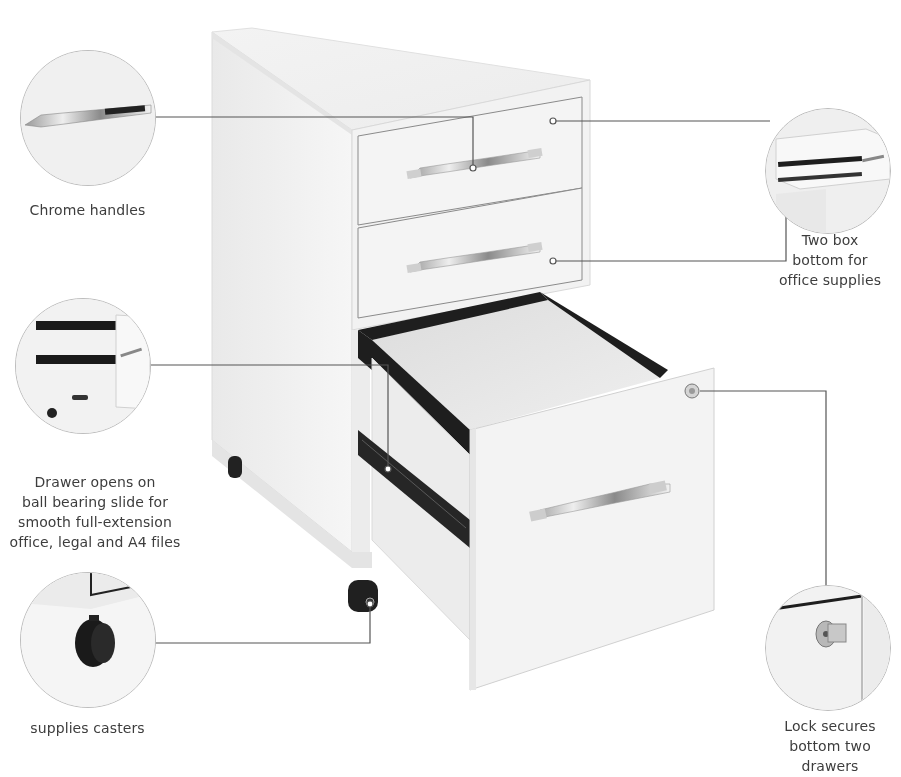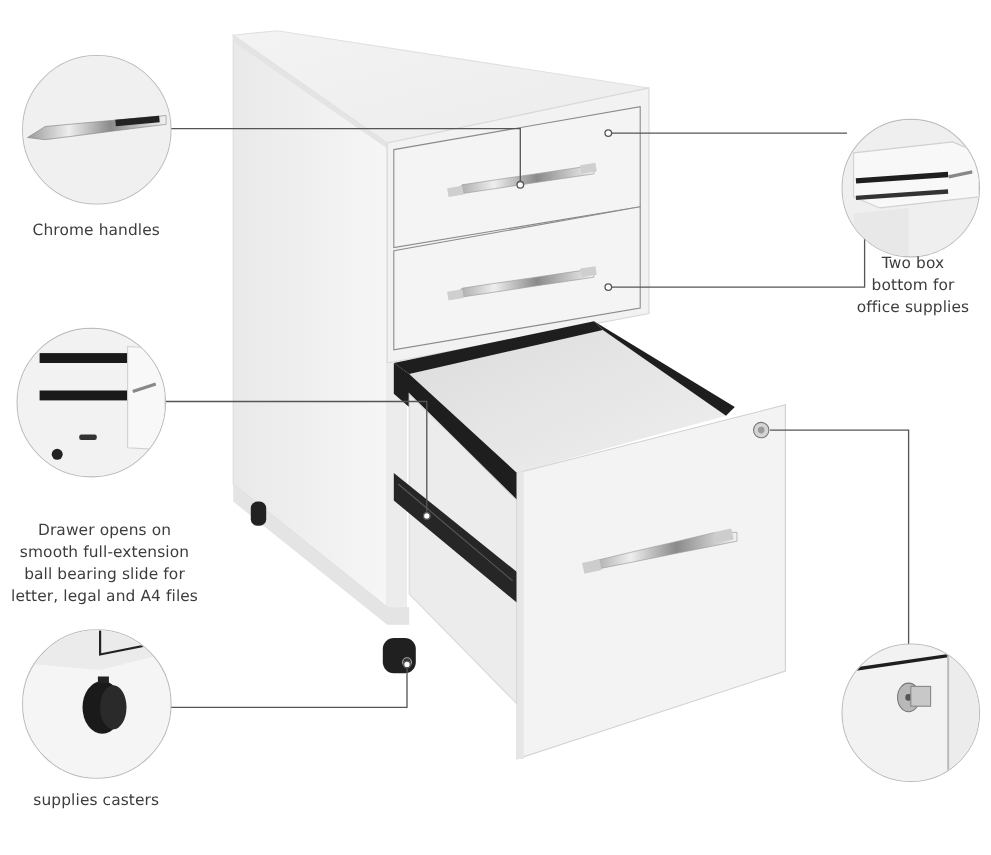--- a/index.html
+++ b/index.html
@@ -149,23 +149,23 @@
       <rect x="20" y="22" width="82" height="9" fill="#1a1a1a"></rect>
       <rect x="20" y="56" width="84" height="9" fill="#1a1a1a"></rect>
       <polygon points="100,16 134,18 134,110 100,108" fill="#f8f8f8" stroke="#d0d0d0"></polygon>
       <rect x="104" y="52" width="22" height="3" fill="#888" transform="rotate(-18 115 53)"></rect>
       <circle cx="36" cy="114" r="5" fill="#222"></circle>
       <rect x="56" y="96" width="16" height="5" rx="2" fill="#333"></rect>
     </svg>
   </div>
   <div class="callout-label" style="left:0px; top:440px; width:190px;margin-top:32px;">
     <div>Drawer opens on</div>
+    <div>ball bearing slide for</div>
     <div>smooth full-extension</div>
-    <div>ball bearing slide for</div>
-    <div>letter, legal and A4 files</div>
+    <div>office, legal and A4 files</div>
   </div>
 
   <div class="callout-circle" style="left:20px; top:572px; width:134px; height:134px;">
     <svg viewBox="0 0 134 134">
       <rect width="134" height="134" fill="#f5f5f5"></rect>
       <polygon points="0,0 134,0 134,20 70,36 0,30" fill="#ebebeb"></polygon>
       <polyline points="70,0 70,22 130,10" fill="none" stroke="#222" stroke-width="2"></polyline>
       <ellipse cx="72" cy="70" rx="18" ry="24" fill="#1a1a1a"></ellipse>
       <ellipse cx="82" cy="70" rx="12" ry="20" fill="#2a2a2a"></ellipse>
       <rect x="68" y="42" width="10" height="6" fill="#222"></rect>
@@ -179,14 +179,19 @@
     <svg viewBox="0 0 124 124">
       <rect width="124" height="124" fill="#f2f2f2"></rect>
       <line x1="0" y1="24" x2="96" y2="10" stroke="#1e1e1e" stroke-width="3"></line>
       <line x1="96" y1="0" x2="96" y2="124" stroke="#bdbdbd" stroke-width="2"></line>
       <rect x="98" y="0" width="26" height="124" fill="#ececec"></rect>
       <ellipse cx="60" cy="48" rx="10" ry="13" fill="#b8b8b8" stroke="#777"></ellipse>
       <circle cx="60" cy="48" r="3" fill="#555"></circle>
       <rect x="62" y="38" width="18" height="18" fill="#c8c8c8" stroke="#888"></rect>
     </svg>
   </div>
+  <div class="callout-label" style="left:760px; top:716px; width:140px;">
+    <div>Lock secures</div>
+    <div>bottom two</div>
+    <div>drawers</div>
+  </div>
 
 </div>
 
 </body></html>

